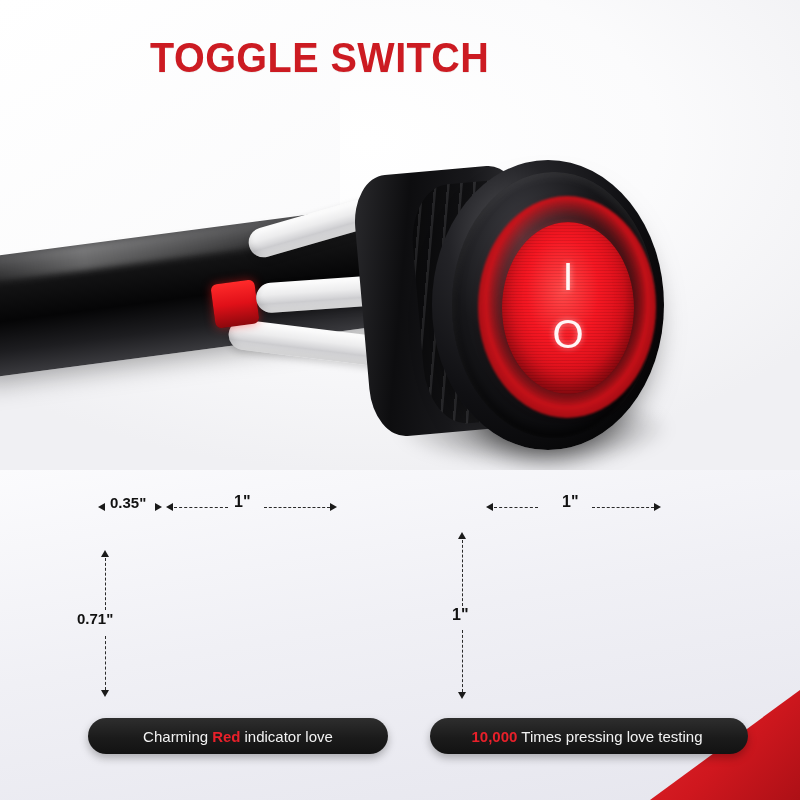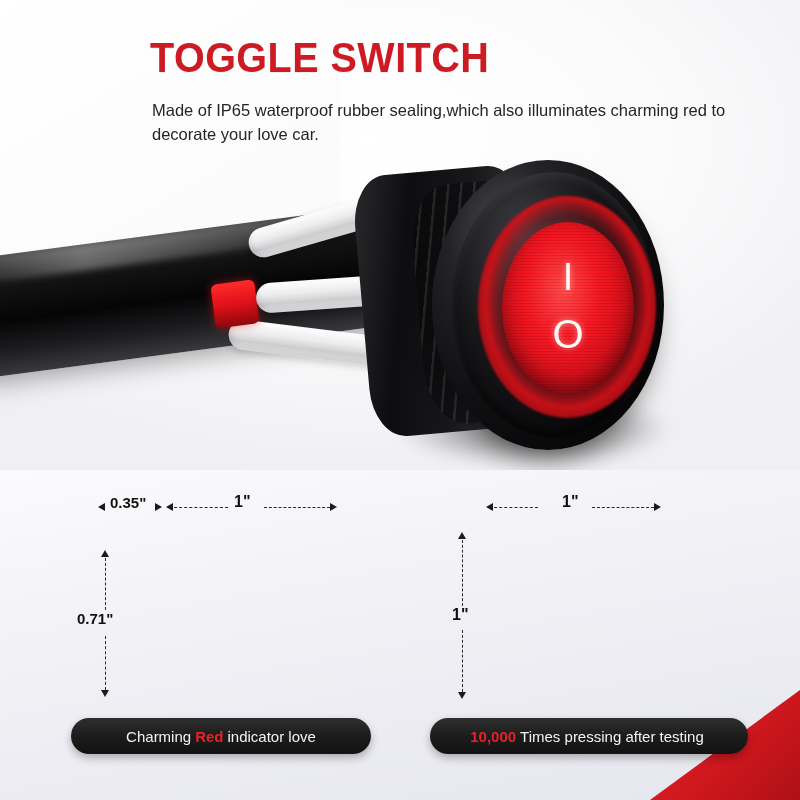--- a/index.html
+++ b/index.html
@@ -190,21 +190,20 @@
 
 <div id="page">
 
   <div class="hero">
 
     <div class="corner-red"></div>
     <div class="corner-bevel"></div>
     <div class="corner-white"></div>
 
     <div class="title">TOGGLE SWITCH</div>
-    <div class="subtitle">Made of IP65 waterproof rubber sealing,which also illuminates charming red to decorate your love car.</div>
 
     <div class="cable"></div>
     <div class="cable-gloss"></div>
     <div class="wire wire-a"></div>
     <div class="wire wire-c"></div>
     <div class="cable-band"></div>
     <div class="wire wire-b"></div>
 
     <div class="sw-shadow"></div>
     <div class="sw-boot"></div>
@@ -243,24 +242,24 @@
     <div class="dim-label" style="left:562px;top:23px;font-size:16px;">1"</div>
     <div class="dline-h" style="left:592px;top:37px;width:62px;"></div>
     <div class="arr arr-r" style="left:654px;top:33px;"></div>
 
     <div class="arr arr-u" style="left:458px;top:62px;"></div>
     <div class="dline-v" style="left:462px;top:70px;height:66px;"></div>
     <div class="dim-label" style="left:452px;top:136px;font-size:16px;">1"</div>
     <div class="dline-v" style="left:462px;top:160px;height:62px;"></div>
     <div class="arr arr-d" style="left:458px;top:222px;"></div>
 
-    <div class="pill" style="left:71px;top:248px;width:300px;">
+    <div class="pill" style="left:88px;top:248px;width:300px;">
       <span>Charming</span>
       <span class="hl hl-sp">Red</span>
       <span>indicator love</span>
     </div>
 
     <div class="pill" style="left:430px;top:248px;width:318px;">
       <span class="hl">10,000</span>
-      <span class="hl-sp">Times pressing after testing</span>
+      <span class="hl-sp">Times pressing love testing</span>
     </div>
   </div>
 </div>
 
 </body></html>

